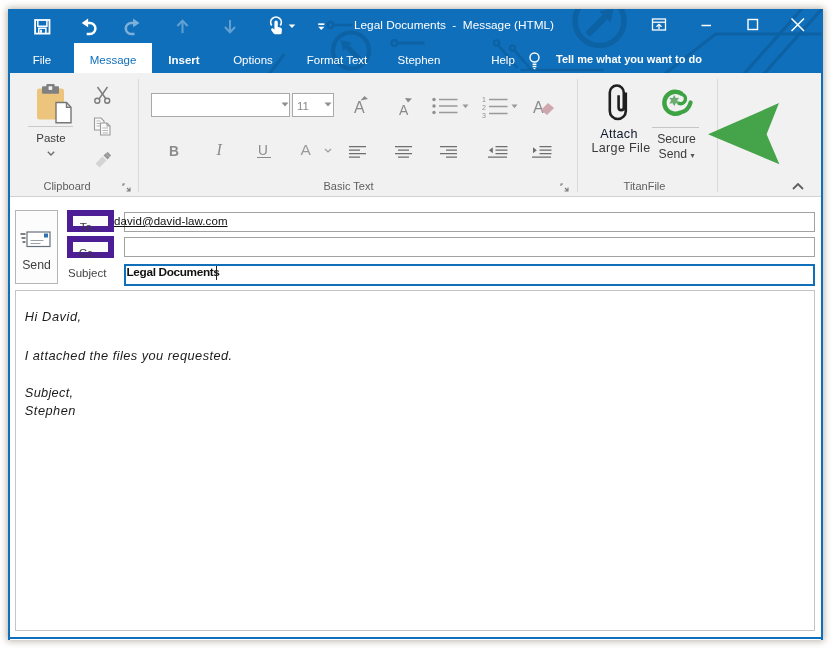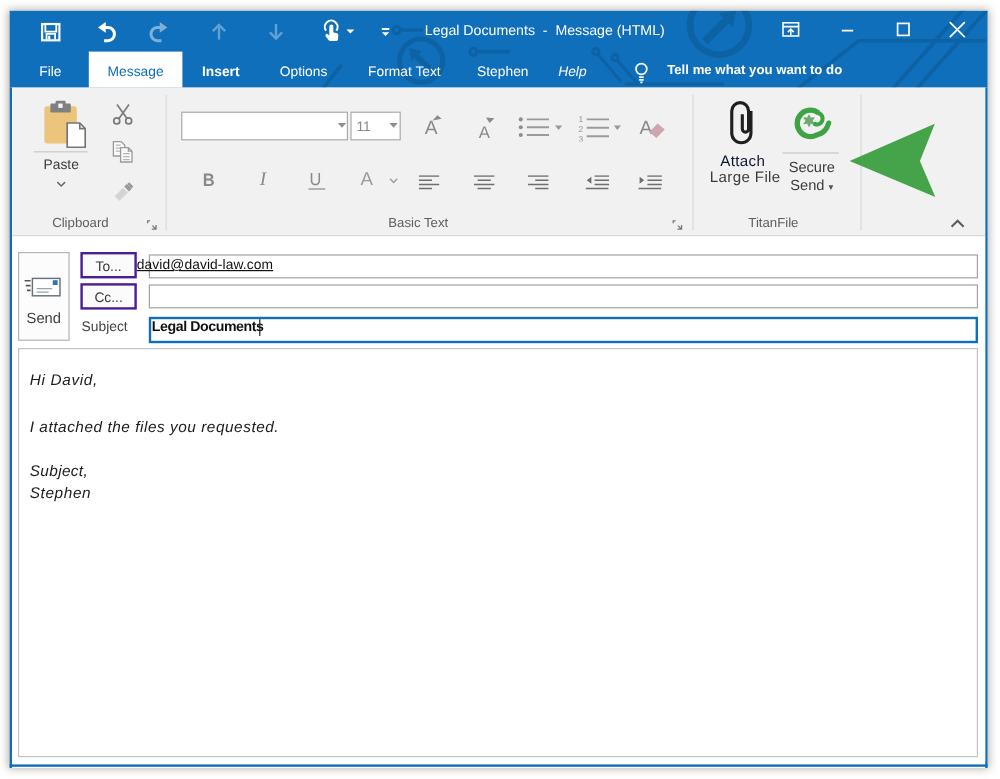--- a/index.html
+++ b/index.html
@@ -13,21 +13,21 @@
   #borderB{left:7.5px;top:637.3px;width:815px;height:2.2px;background:#106fbb;}
   #ribbon{left:9.5px;top:73px;width:811px;height:123px;background:#f1f1f1;border-bottom:1px solid #d2d2d2;}
   #compose{left:9.5px;top:197px;width:811px;height:438px;background:#ffffff;}
   #bodyrect{left:15px;top:290px;width:800px;height:341px;border:1px solid #c4c4c4;background:#fff;box-sizing:border-box;}
   .tab{position:absolute;top:44px;height:29px;line-height:33px;color:#fff;font-size:11.5px;text-align:center;}
   #msgtab{position:absolute;left:74px;top:43px;width:78px;height:30px;background:#ffffff;
           color:#106fbb;font-size:11.5px;line-height:34px;text-align:center;}
   .glabel{position:absolute;top:181px;height:12px;font-size:11px;color:#5e5e5e;text-align:center;line-height:11px;}
   .sep{position:absolute;top:79px;width:1px;height:113px;background:#dadada;}
   .combo{position:absolute;background:#fff;border:1px solid #a9a9a9;box-sizing:border-box;}
-  .fieldbtn{position:absolute;background:#fbfbfb;border:2px solid #4c1d95;color:#3a3a3a;
+  .fieldbtn{position:absolute;background:#fbfbfb;border:6px solid #4c1d95;color:#3a3a3a;
             font-size:11.5px;text-align:center;box-sizing:border-box;}
   .infield{position:absolute;background:#fff;border:1px solid #a2a2a2;box-sizing:border-box;}
   .bline{position:absolute;line-height:1;font-size:12.8px;color:#1c1c1c;white-space:pre;font-style:italic;}
 </style>
 </head>
 <body>
 <div class="abs" id="winshadow"></div>
 <div class="abs" id="borderL"></div>
 <div class="abs" id="borderR"></div>
 <div class="abs" id="borderB"></div>
@@ -110,21 +110,21 @@
     </g>
   </svg>
 </div>
 <div class="abs" style="left:354px;top:19.5px;color:#fff;font-size:11.8px;line-height:1;">Legal Documents&nbsp;&nbsp;-&nbsp;&nbsp;Message (HTML)</div>
 <div id="msgtab">Message</div>
 <div class="tab" style="left:24px;width:36px;">File</div>
 <div class="tab" style="left:166px;width:36px;font-weight:bold;">Insert</div>
 <div class="tab" style="left:228px;width:50px;">Options</div>
 <div class="tab" style="left:300px;width:74px;">Format Text</div>
 <div class="tab" style="left:397px;width:44px;">Stephen</div>
-<div class="tab" style="left:462px;width:30px;font-style:italic;">Help</div>
+<div class="tab" style="left:488px;width:30px;">Help</div>
 <svg class="abs" style="left:528px;top:50px;" width="14" height="20" viewBox="0 0 14 20">
   <g stroke="#fff" fill="none" stroke-width="1.4">
     <circle cx="6.5" cy="7.5" r="4.5"></circle>
     <path d="M4.6 14.3 h3.8 M4.6 16.5 h3.8 M5.6 18.6 h1.8"></path>
   </g>
 </svg>
 <div class="abs" style="left:556px;top:53.5px;color:#fff;font-size:11px;font-weight:bold;line-height:1;">Tell me what you want to do</div>
 
 <div class="abs" id="ribbon"></div>
 

